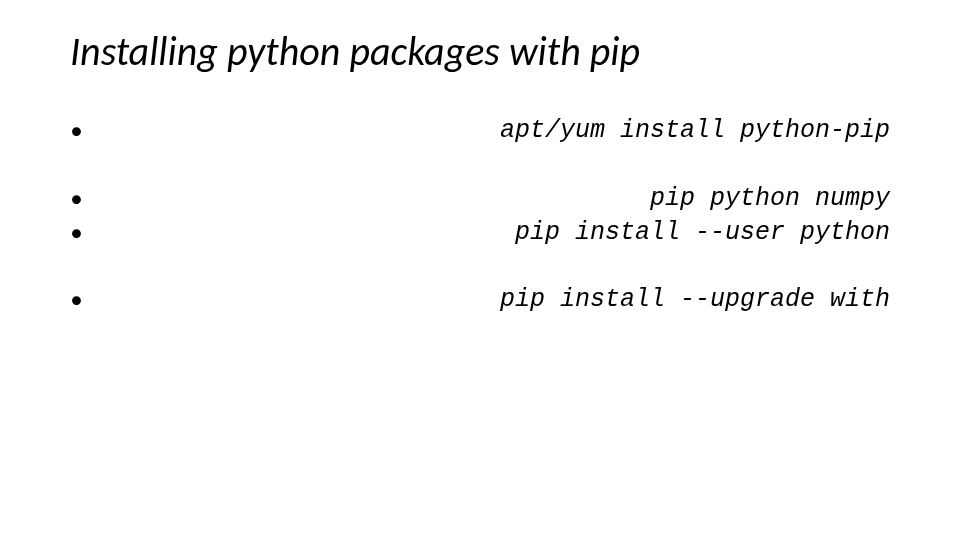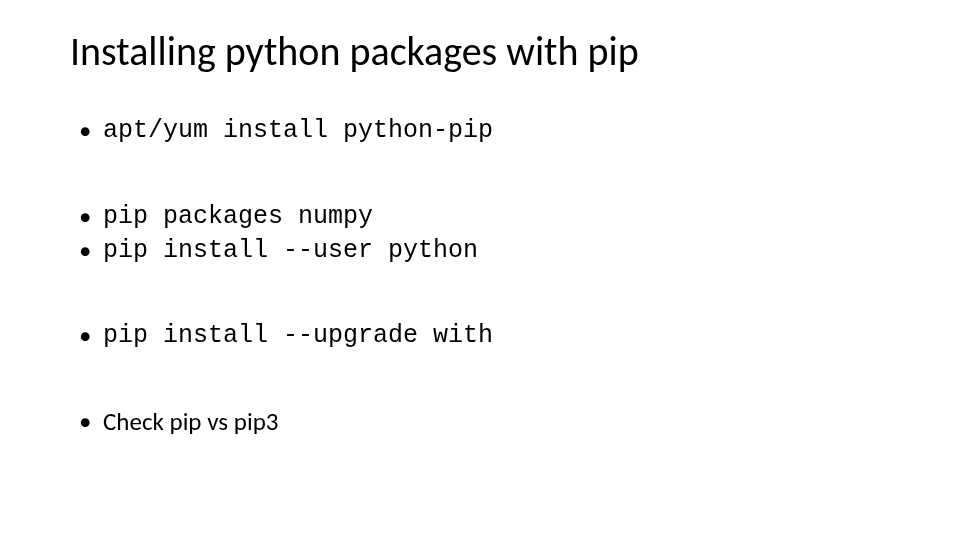--- a/index.html
+++ b/index.html
@@ -9,32 +9,34 @@
     height: 540px;
     background: #ffffff;
     font-family: Calibri, "Segoe UI", Arial, sans-serif;
     color: #000000;
   }
   .slide {
     box-sizing: border-box;
     width: 960px;
     height: 482px;
     padding: 30px 70px 14px 70px;
+    font-style: italic;
   }
   .title {
     font-size: 40px;
     font-weight: 400;
     margin: 0 0 40px 0;
     line-height: 1.1;
     letter-spacing: 0px;
   }
   ul.bullets {
     list-style: none;
-    margin: 9px;
+    margin: 0;
     padding: 0;
+    text-align: right;
   }
   ul.bullets li {
     position: relative;
     padding-left: 24px;
     font-size: 25px;
     line-height: 1.35;
     margin: 0;
   }
   ul.bullets li::before {
     content: "•";
@@ -57,26 +59,23 @@
 
 <div class="slide">
   <h1 class="title">Installing python packages with pip</h1>
 
   <ul class="bullets">
     <li class="mono">apt/yum install python-pip</li>
   </ul>
   <div class="gap"></div>
 
   <ul class="bullets">
-    <li class="mono">pip packages numpy</li>
+    <li class="mono">pip python numpy</li>
     <li class="mono">pip install --user python</li>
   </ul>
   <div class="gap"></div>
 
   <ul class="bullets">
     <li class="mono">pip install --upgrade with</li>
   </ul>
   <div class="gap"></div>
 
-  <ul class="bullets">
-    <li>Check pip vs pip3</li>
-  </ul>
 </div>
 
 </body></html>

